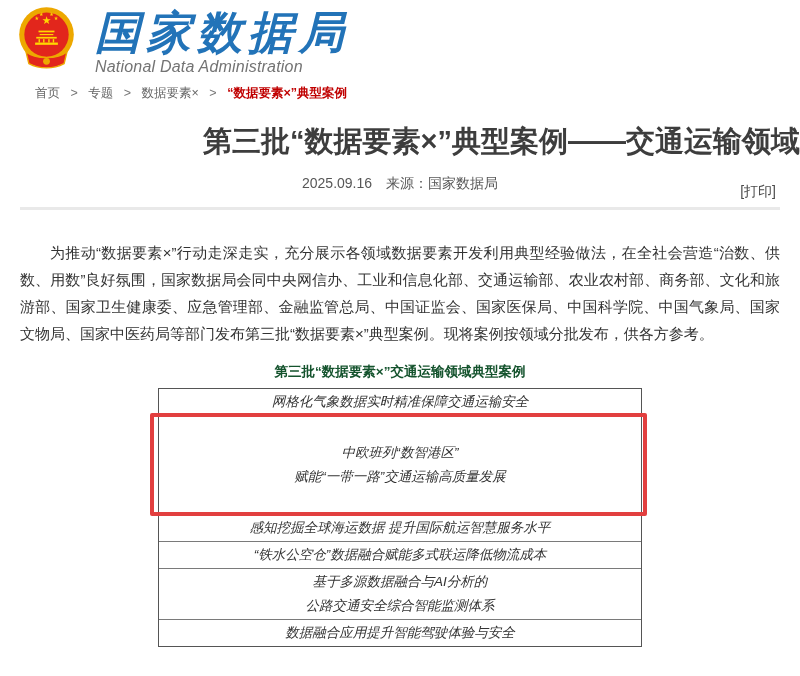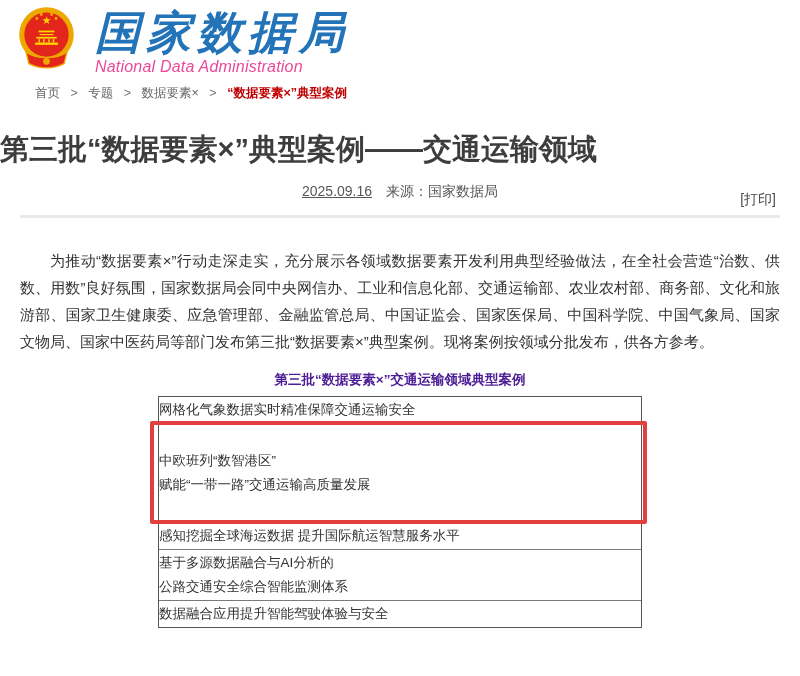--- a/index.html
+++ b/index.html
@@ -4,44 +4,44 @@
 <style>
   html,body{margin:0;padding:0;background:#fff;}
   body{width:800px;height:676px;overflow:hidden;font-family:"Liberation Sans","DejaVu Sans",sans-serif;color:#333;}
   .page{position:relative;width:800px;height:676px;background:#fff;}
 
   
   .site-header{display:flex;align-items:flex-start;padding:5px 0 0 18px;}
   .emblem{width:57px;height:66px;flex:0 0 auto;}
   .logo-text{margin-left:20px;padding-top:4px;font-style:italic;}
   .logo-title{font-size:45px;font-weight:bold;color:#2273b8;letter-spacing:6px;line-height:48px;}
-  .logo-subtitle{font-size:16px;color:#ec4899;margin-top:1px;letter-spacing:.2px;}
+  .logo-subtitle{font-size:16px;color:#737373;margin-top:1px;letter-spacing:.2px;}
 
   
   .breadcrumb{margin:9px 0 0 35px;font-size:12.5px;color:#666;}
   .breadcrumb .sep{margin:0 7px;color:#777;}
   .crumb{color:#666;cursor:pointer;}
   .crumb.current{color:#c00000;font-weight:bold;text-align:right;}
 
   
-  .article-title{text-align:left;font-size:29px;font-weight:600;color:#3d3d3d;margin-top:29px;line-height:36px;}
+  .article-title{text-align:right;font-size:29px;font-weight:600;color:#3d3d3d;margin-top:21px;line-height:36px;}
   .meta{position:relative;text-align:center;font-size:14px;color:#575757;margin-top:15px;height:18px;line-height:18px;}
-  .meta .date{margin-right:10px;text-decoration:underline;}
+  .meta .date{margin-right:10px;}
   .print-btn{position:absolute;right:24px;top:8px;color:#4a4a4a;cursor:pointer;margin-left:28px;}
   .divider{height:3px;background:#e9e9e9;margin:15px 20px 0 20px;}
 
   
   .content{margin:16px 20px;font-size:15px;color:#333;}
   .paragraph{margin-top:29px;line-height:27px;text-align:justify;text-indent:2em;}
   .attachment-line{margin-top:5px;line-height:24px;text-indent:2em;}
 
   
-  .table-title{text-align:center;font-size:13.5px;font-weight:bold;color:#4c1d95;margin-top:10px;}
+  .table-title{text-align:center;font-size:13.5px;font-weight:bold;color:#14532d;margin-top:10px;}
   .case-table{width:482px;margin:7px auto 0 auto;border:1px solid #555;}
-  .case-row{position:relative;font-size:13.5px;color:#333;line-height:24px;padding:1px 0;white-space:pre-line;border-top:1px solid #7a7a7a;}
+  .case-row{position:relative;text-align:center;font-size:13.5px;color:#333;line-height:24px;padding:1px 0;white-space:pre-line;border-top:1px solid #7a7a7a;font-style:italic;}
   .case-row:first-child{border-top:none;}
   .highlight-box{position:absolute;left:-9px;right:-6px;top:-3px;bottom:-2px;border:4px solid #e23f3f;border-radius:2px;pointer-events:none;z-index:2;}
 </style>
 </head>
 <body>
 
 <div class="page">
 
   <div class="site-header">
     <svg class="emblem" viewBox="0 0 100 116" aria-hidden="true">
@@ -93,18 +93,19 @@
 
   <div class="table-title">第三批“数据要素×”交通运输领域典型案例</div>
   <div class="case-table">
     <div class="case-row">网格化气象数据实时精准保障交通运输安全</div>
     <div class="case-row">
       <span>中欧班列“数智港区”
 赋能“一带一路”交通运输高质量发展</span>
       <span class="highlight-box"></span>
     </div>
     <div class="case-row">感知挖掘全球海运数据 提升国际航运智慧服务水平</div>
+    <div class="case-row">“铁水公空仓”数据融合赋能多式联运降低物流成本</div>
     <div class="case-row">基于多源数据融合与AI分析的
 公路交通安全综合智能监测体系</div>
     <div class="case-row">数据融合应用提升智能驾驶体验与安全</div>
   </div>
 
 </div>
 
 </body></html>

